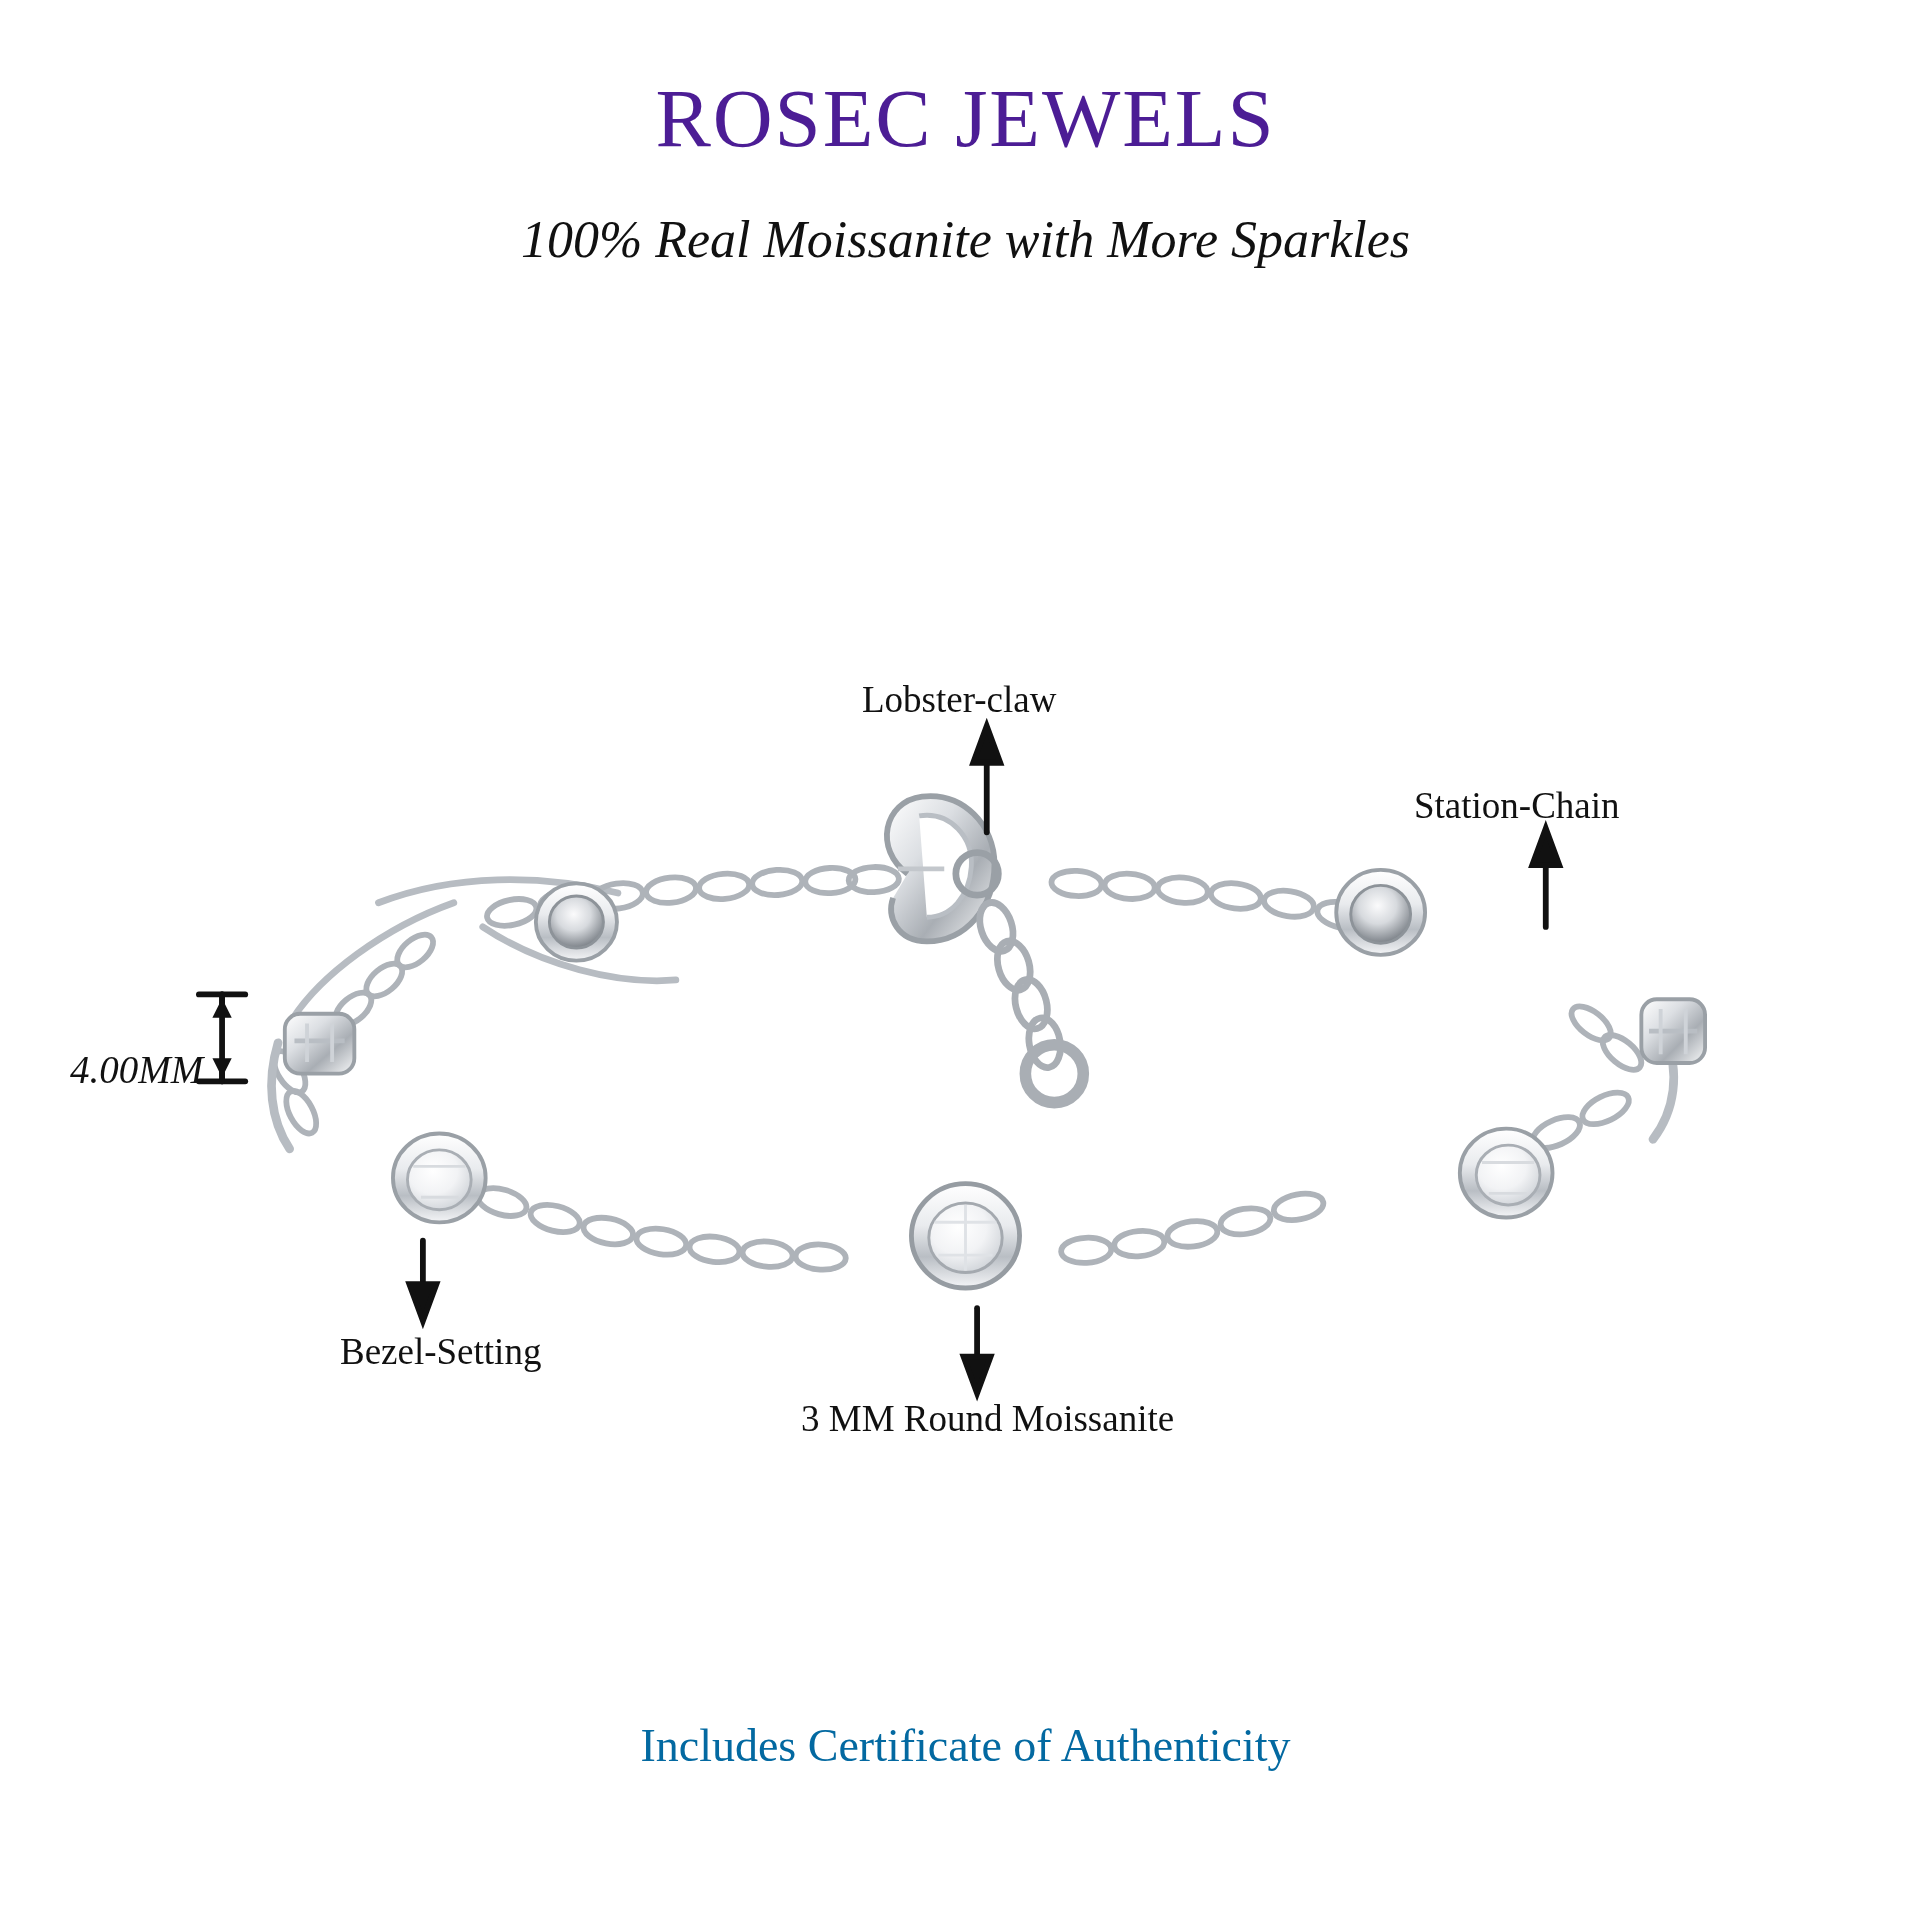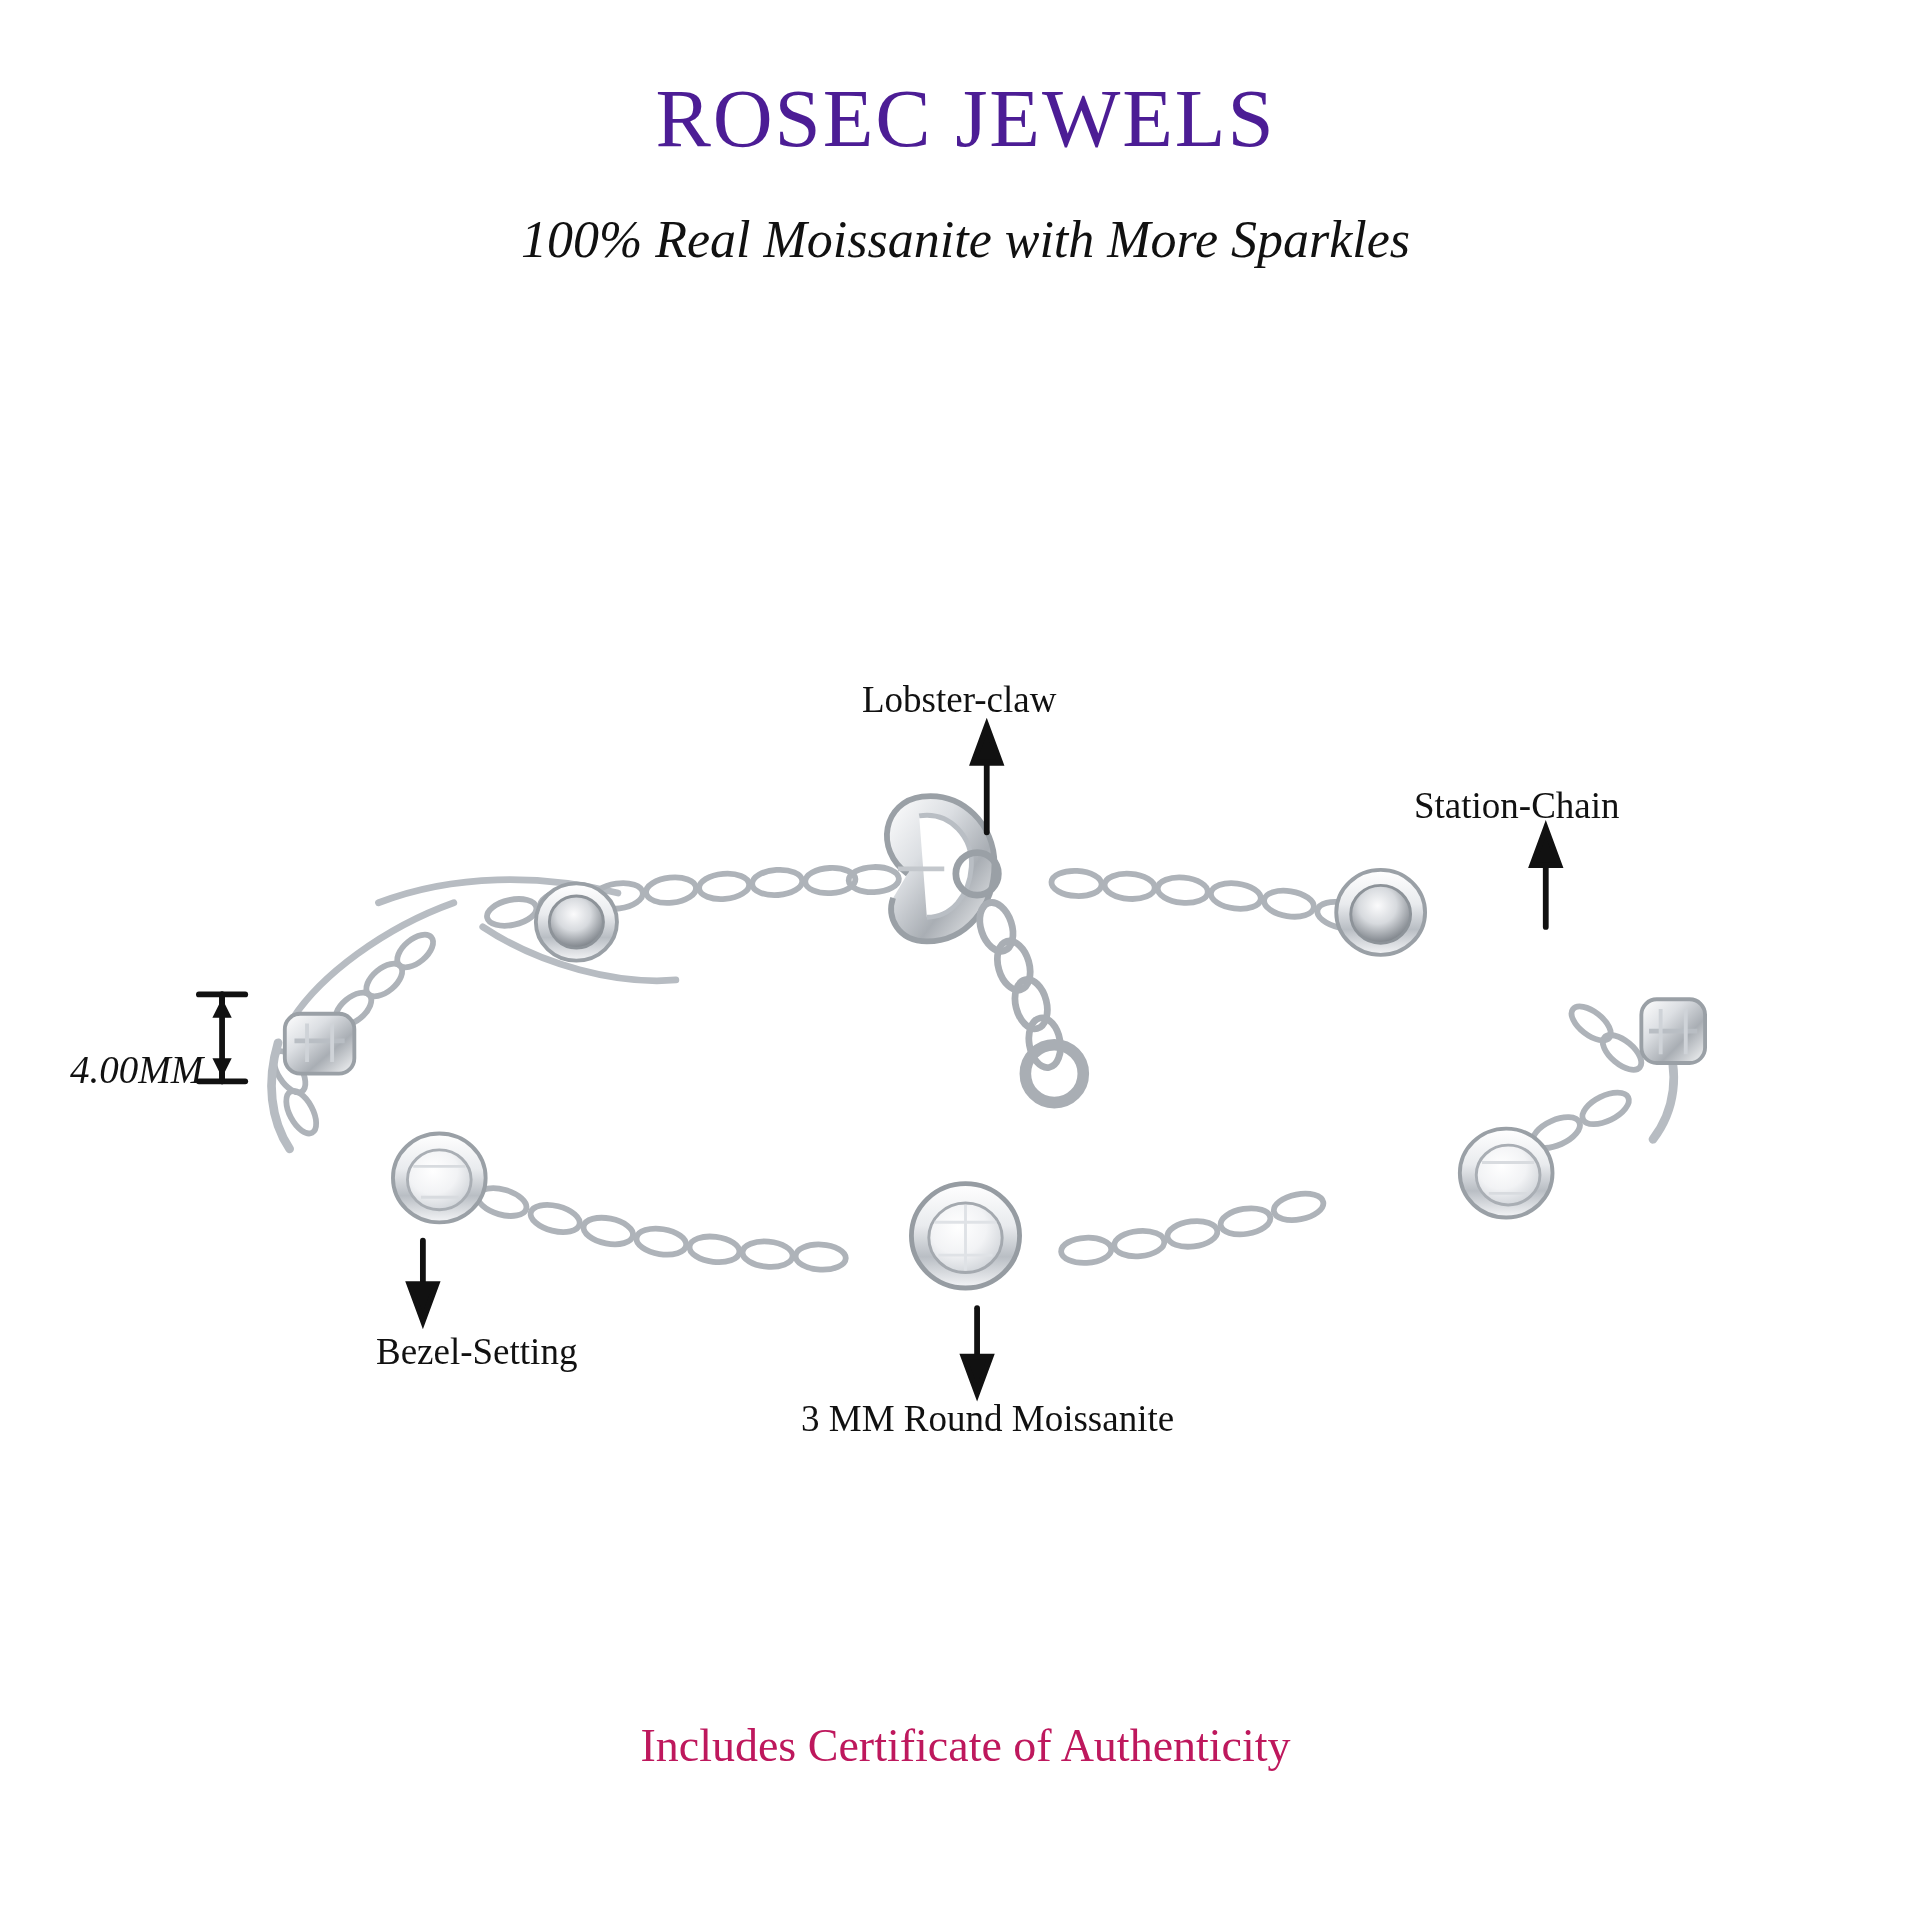--- a/index.html
+++ b/index.html
@@ -37,32 +37,32 @@
     color: #111111;
     font-style: italic;
   }
   .footer-note {
     position: absolute;
     top: 1719px;
     left: 0;
     width: 1931px;
     text-align: center;
     font-size: 46px;
-    color: #be185d;
+    color: #0369a1;
   }
   .callout {
     position: absolute;
     font-size: 37px;
     color: #111111;
     white-space: nowrap;
     line-height: 1.32;
   }
   #callout-lobster { top: 676px; left: 862px; }
   #callout-station { top: 782px; left: 1414px; font-family: Liberation Serif, serif; }
-  #callout-bezel   { top: 1328px; left: 340px; margin-left: 36px; }
+  #callout-bezel   { top: 1328px; left: 340px; }
   #callout-center  { top: 1395px; left: 801px; }
   #callout-size    { top: 1044px; left: 70px; font-size: 39px; font-style: italic; }
 
   svg.art {
     position: absolute;
     top: 0;
     left: 0;
     width: 1931px;
     height: 1931px;
   }

